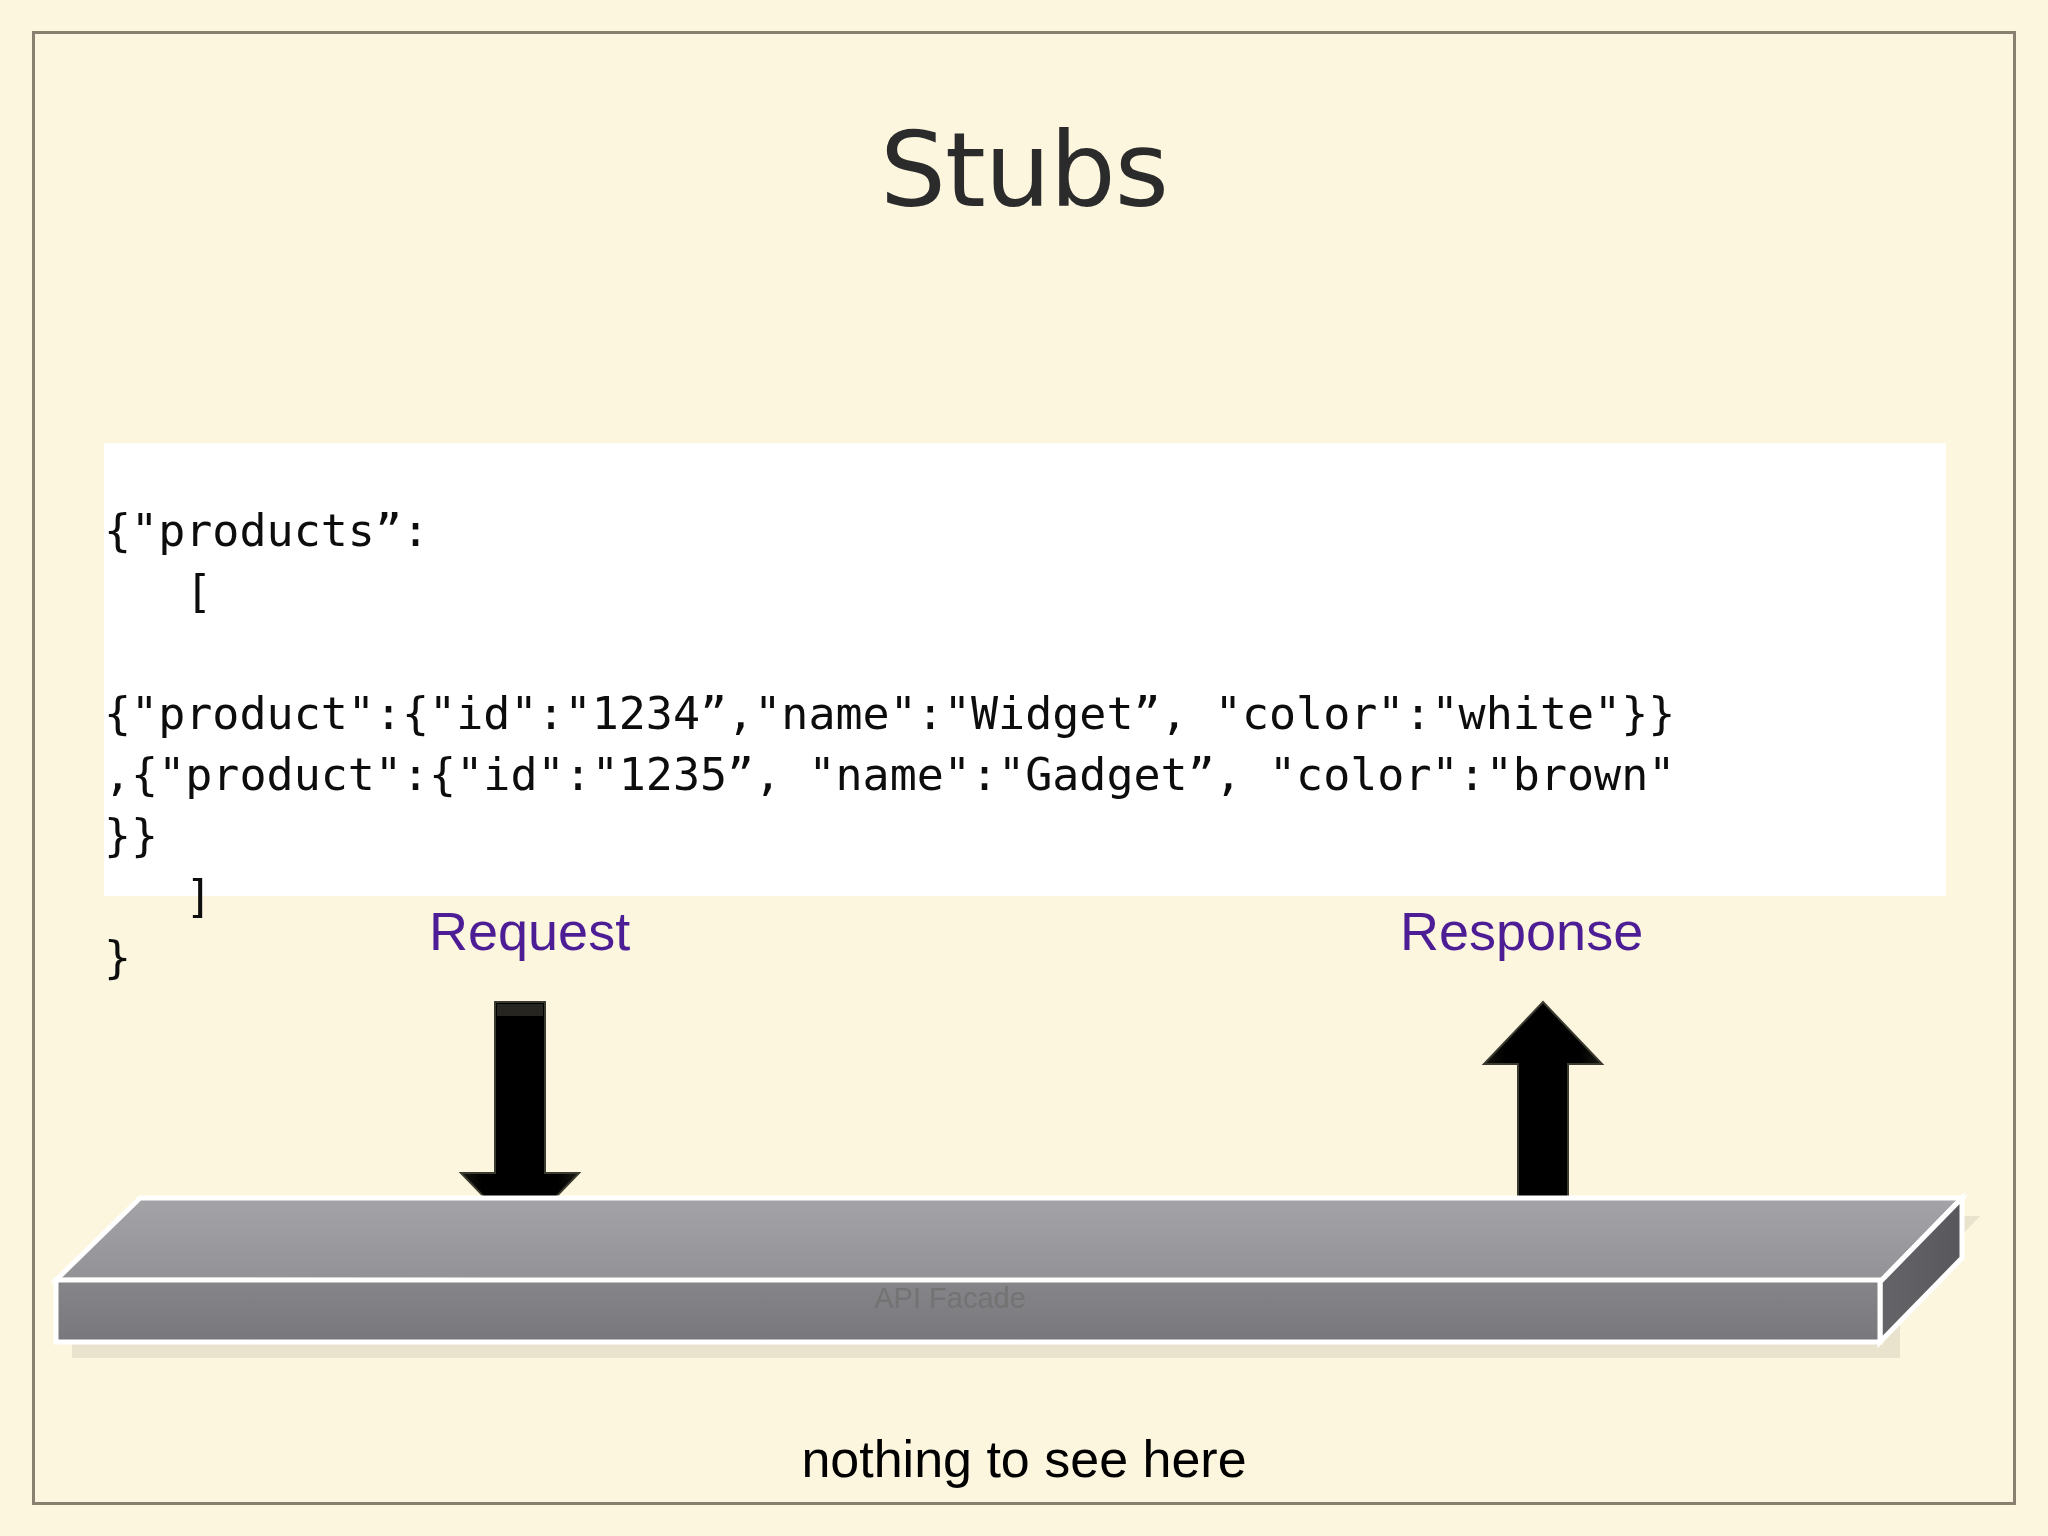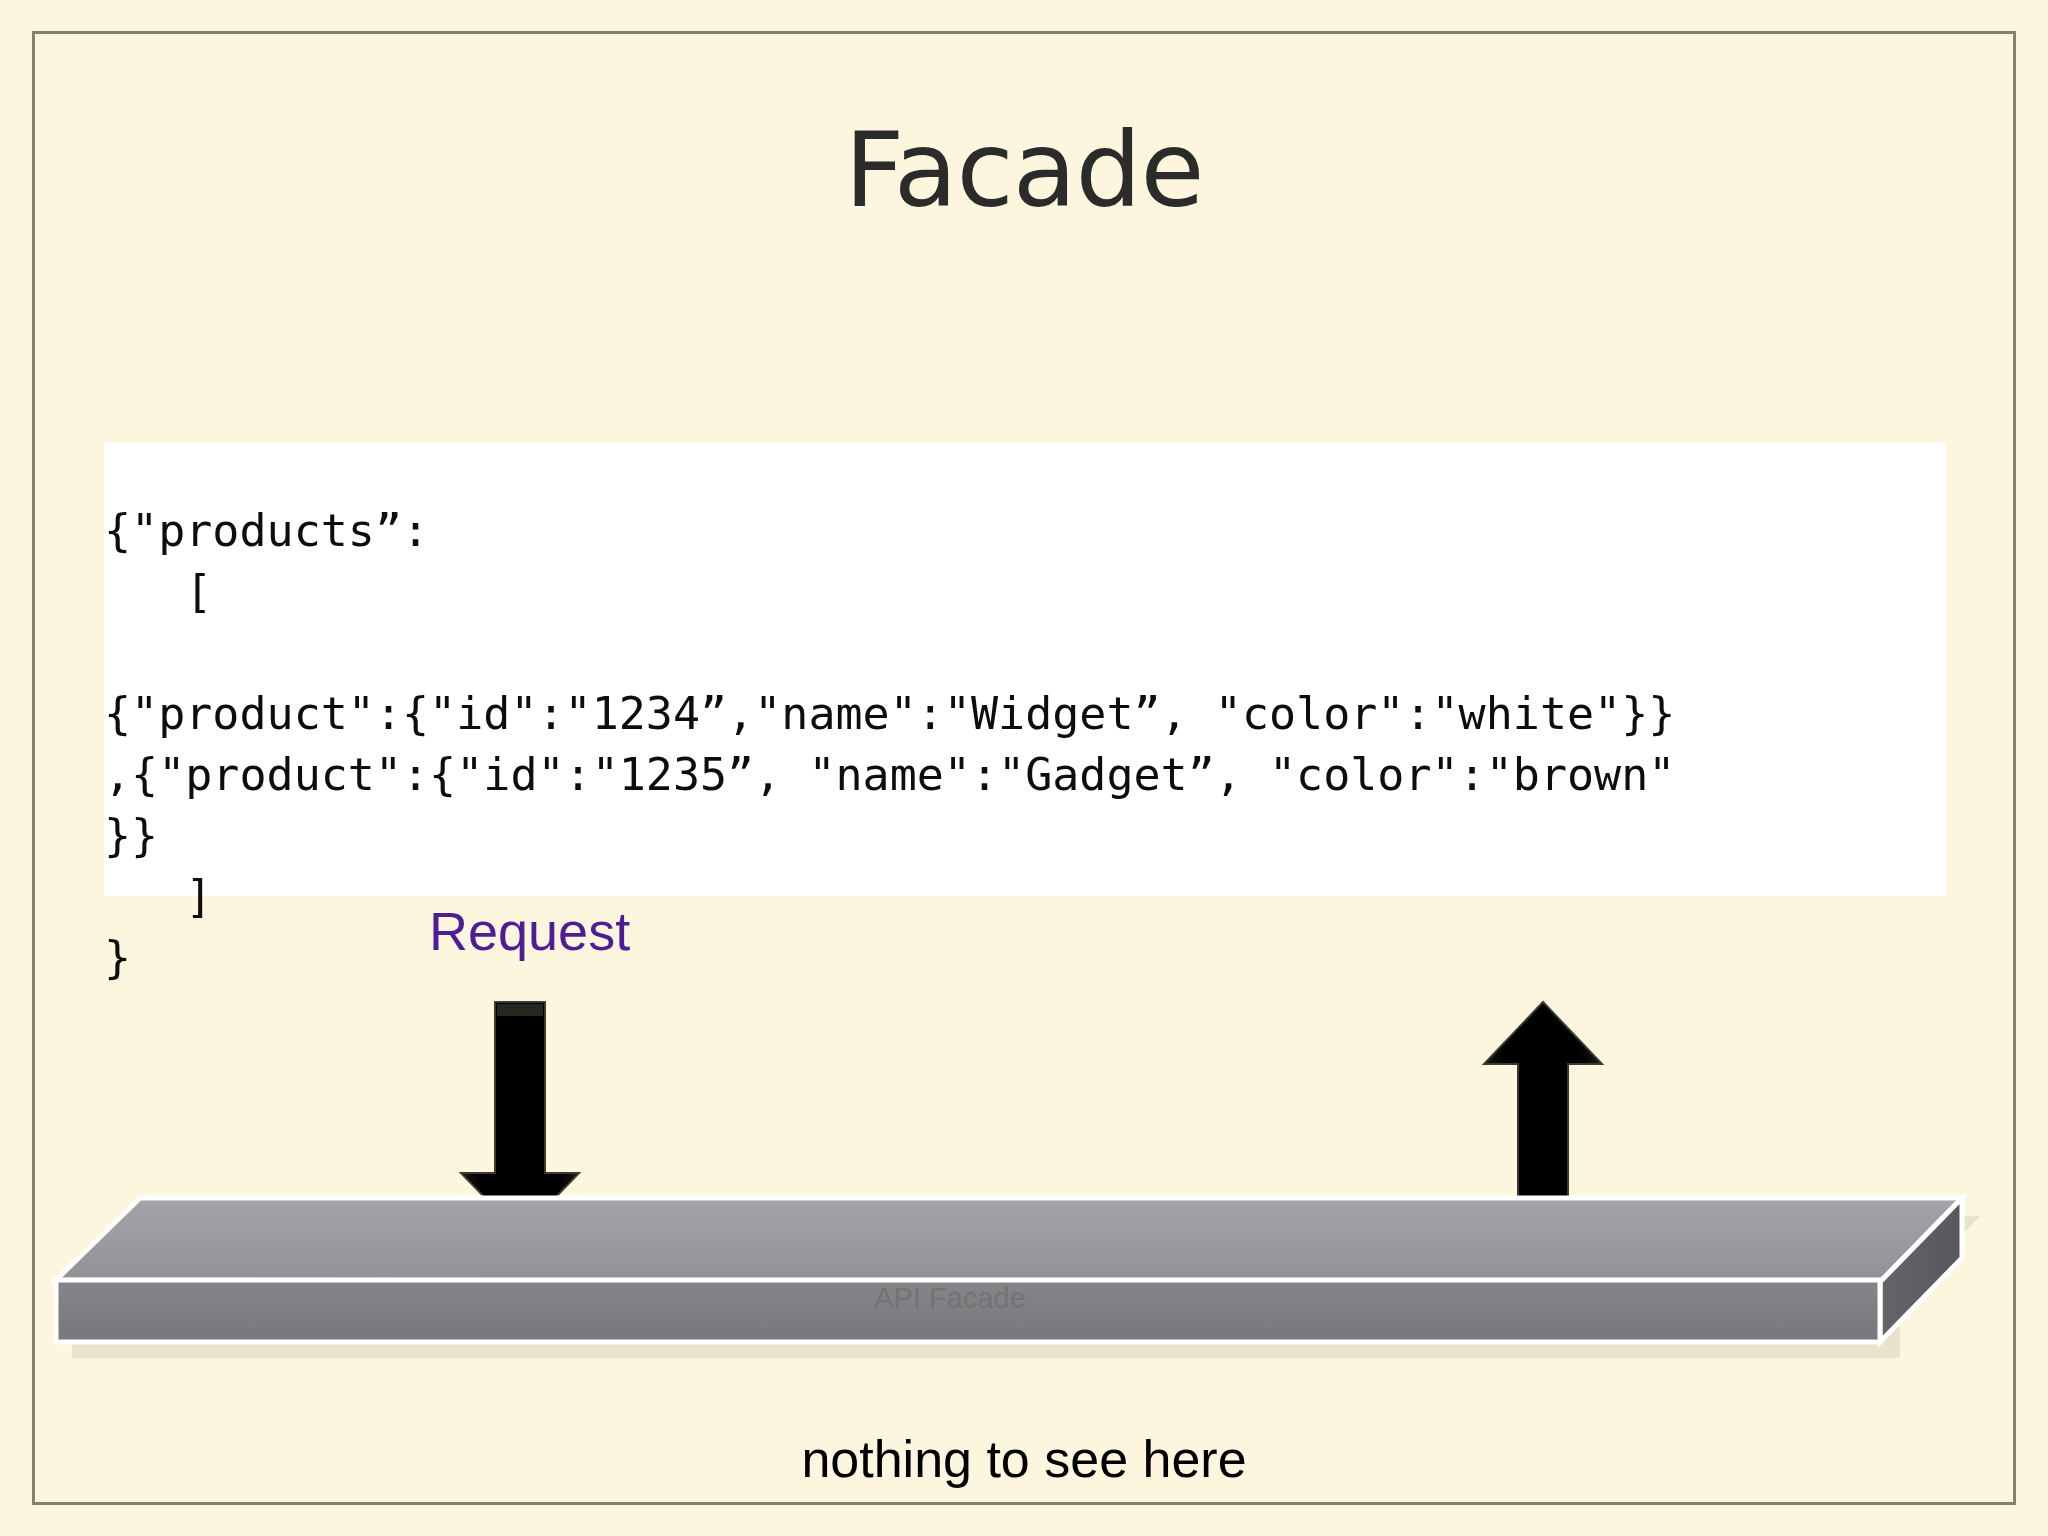--- a/index.html
+++ b/index.html
@@ -134,33 +134,34 @@
     margin-top: 40px;
   }
 </style>
 </head>
 <body>
 
 <div id="slide">
 
   <div id="frame"></div>
 
-  <div id="title">Facade</div>
+  <div id="title">Stubs</div>
 
   <div id="code-box"></div>
   <pre id="code-text">{"products”:
    [
 
 {"product":{"id":"1234”,"name":"Widget”, "color":"white"}}
 ,{"product":{"id":"1235”, "name":"Gadget”, "color":"brown"
 }}
    ]
 }</pre>
 
   <div class="flow-label" id="label-request">Request</div>
+  <div class="flow-label" id="label-response">Response</div>
 
   <svg id="arrow-down" viewBox="0 0 130 240">
     <defs>
       <linearGradient id="gradArrowD" x1="0" y1="0" x2="1" y2="0">
         <stop offset="0%" stop-color="#17160F"></stop>
         <stop offset="18%" stop-color="#000000"></stop>
         <stop offset="82%" stop-color="#000000"></stop>
         <stop offset="100%" stop-color="#1A1A14"></stop>
       </linearGradient>
     </defs>

